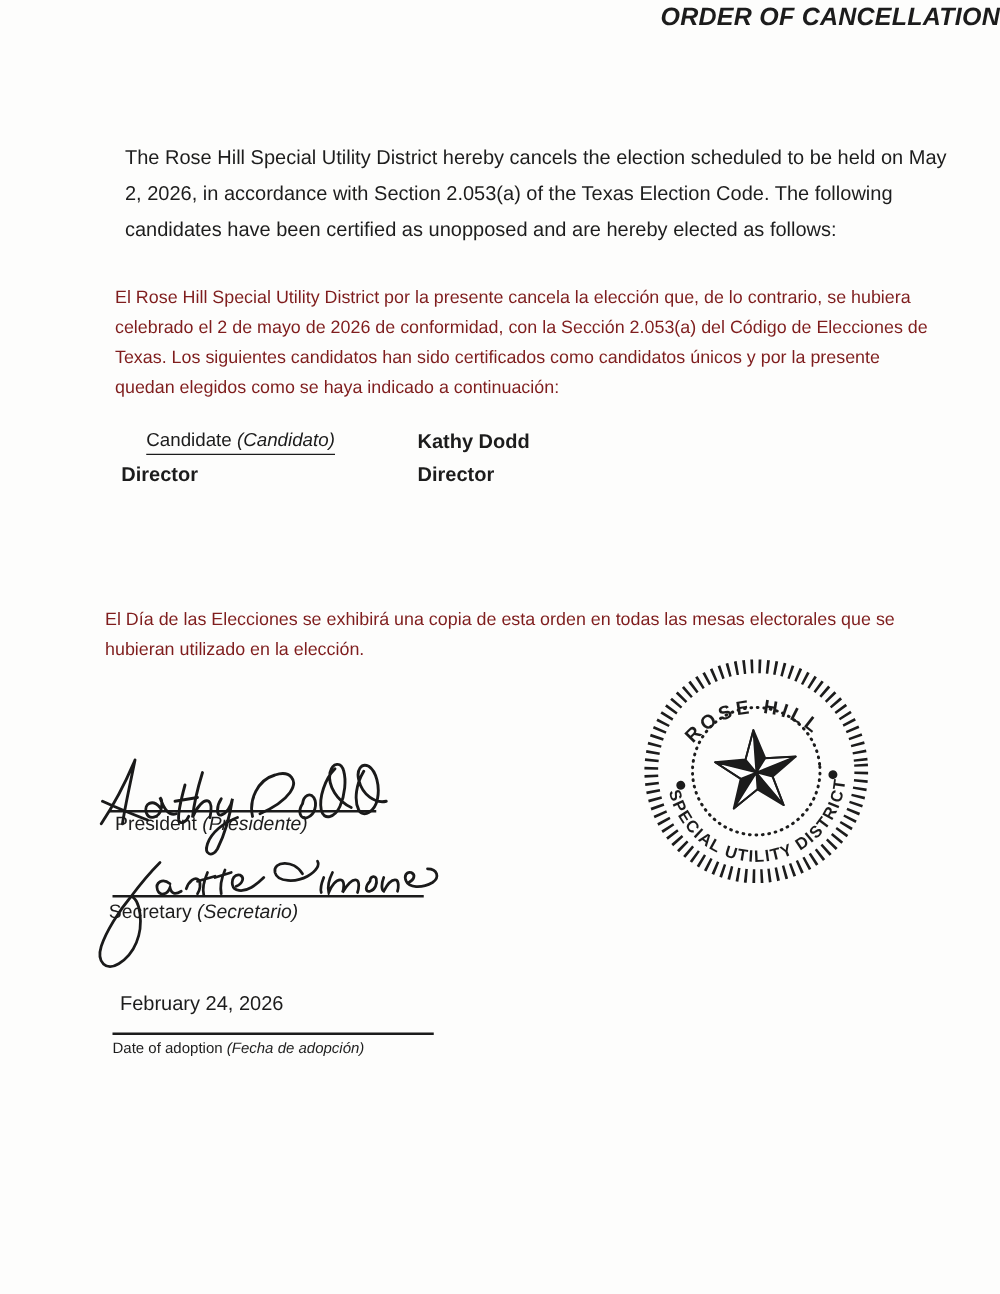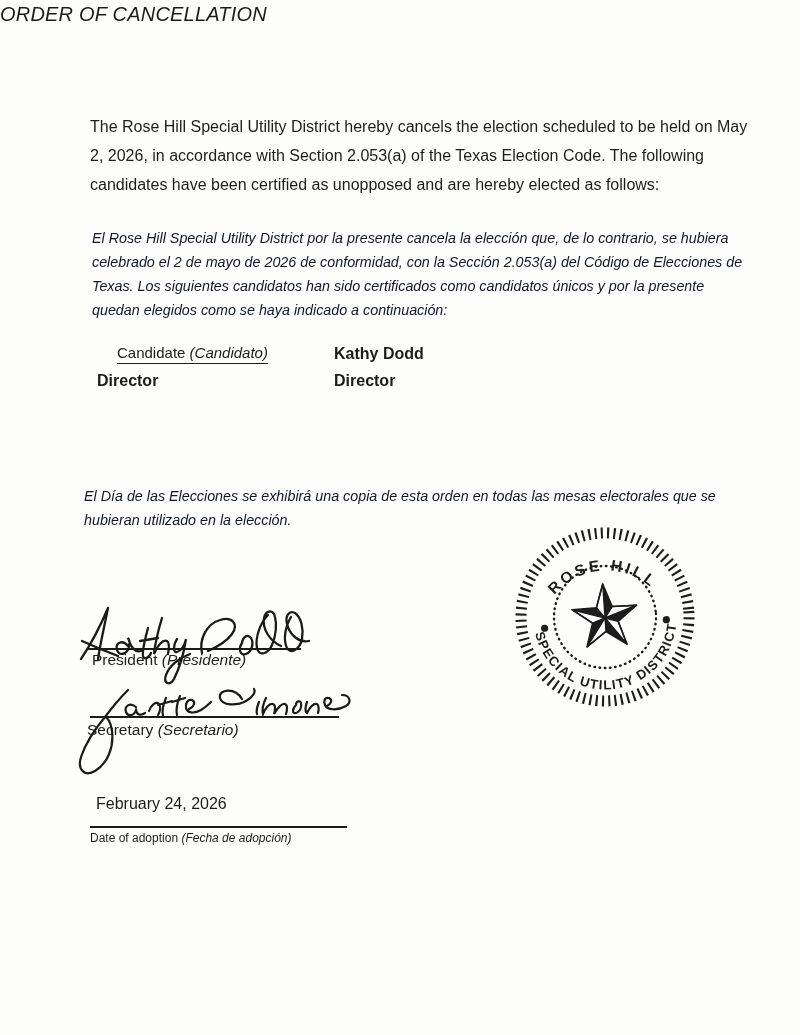--- a/index.html
+++ b/index.html
@@ -14,41 +14,40 @@
     height: 1035px;
     background: #fdfdfc;
     color: #1c1c1c;
     overflow: hidden;
   }
   .abs { position: absolute; }
 
   
   .title-block {
     left: 0; top: 46; width: 800px;
-    text-align: left;
+    text-align: right;
     font-style: italic;
-    font-weight: normal;
+    font-weight: bold;
     font-size: 20px;
     line-height: 28px;
     letter-spacing: 0.2px;
   }
 
   
   .para-en {
     font-size: 16px;
     line-height: 29px;
     color: #1d1d1d;
   }
   .para-es {
     font-size: 14.3px;
-    font-style: italic;
     line-height: 24px;
-    color: #0f172a;
-  }
-  #para-en-1 { left: 90px; top: 112px; width: 668px; }
+    color: #7f1d1d;
+  }
+  #para-en-1 { left: 100px; top: 112px; width: 668px; }
   #para-es-1 { left: 92px; top: 226px; width: 652px; }
   #para-en-2 { left: 90px; top: 422px; width: 672px; }
   #para-es-2 { left: 84px; top: 484px; width: 660px; }
 
   
   .cand-table {
     left: 93px; top: 340px; width: 620px;
     display: grid;
     grid-template-columns: 237px auto;
     row-gap: 0px;

